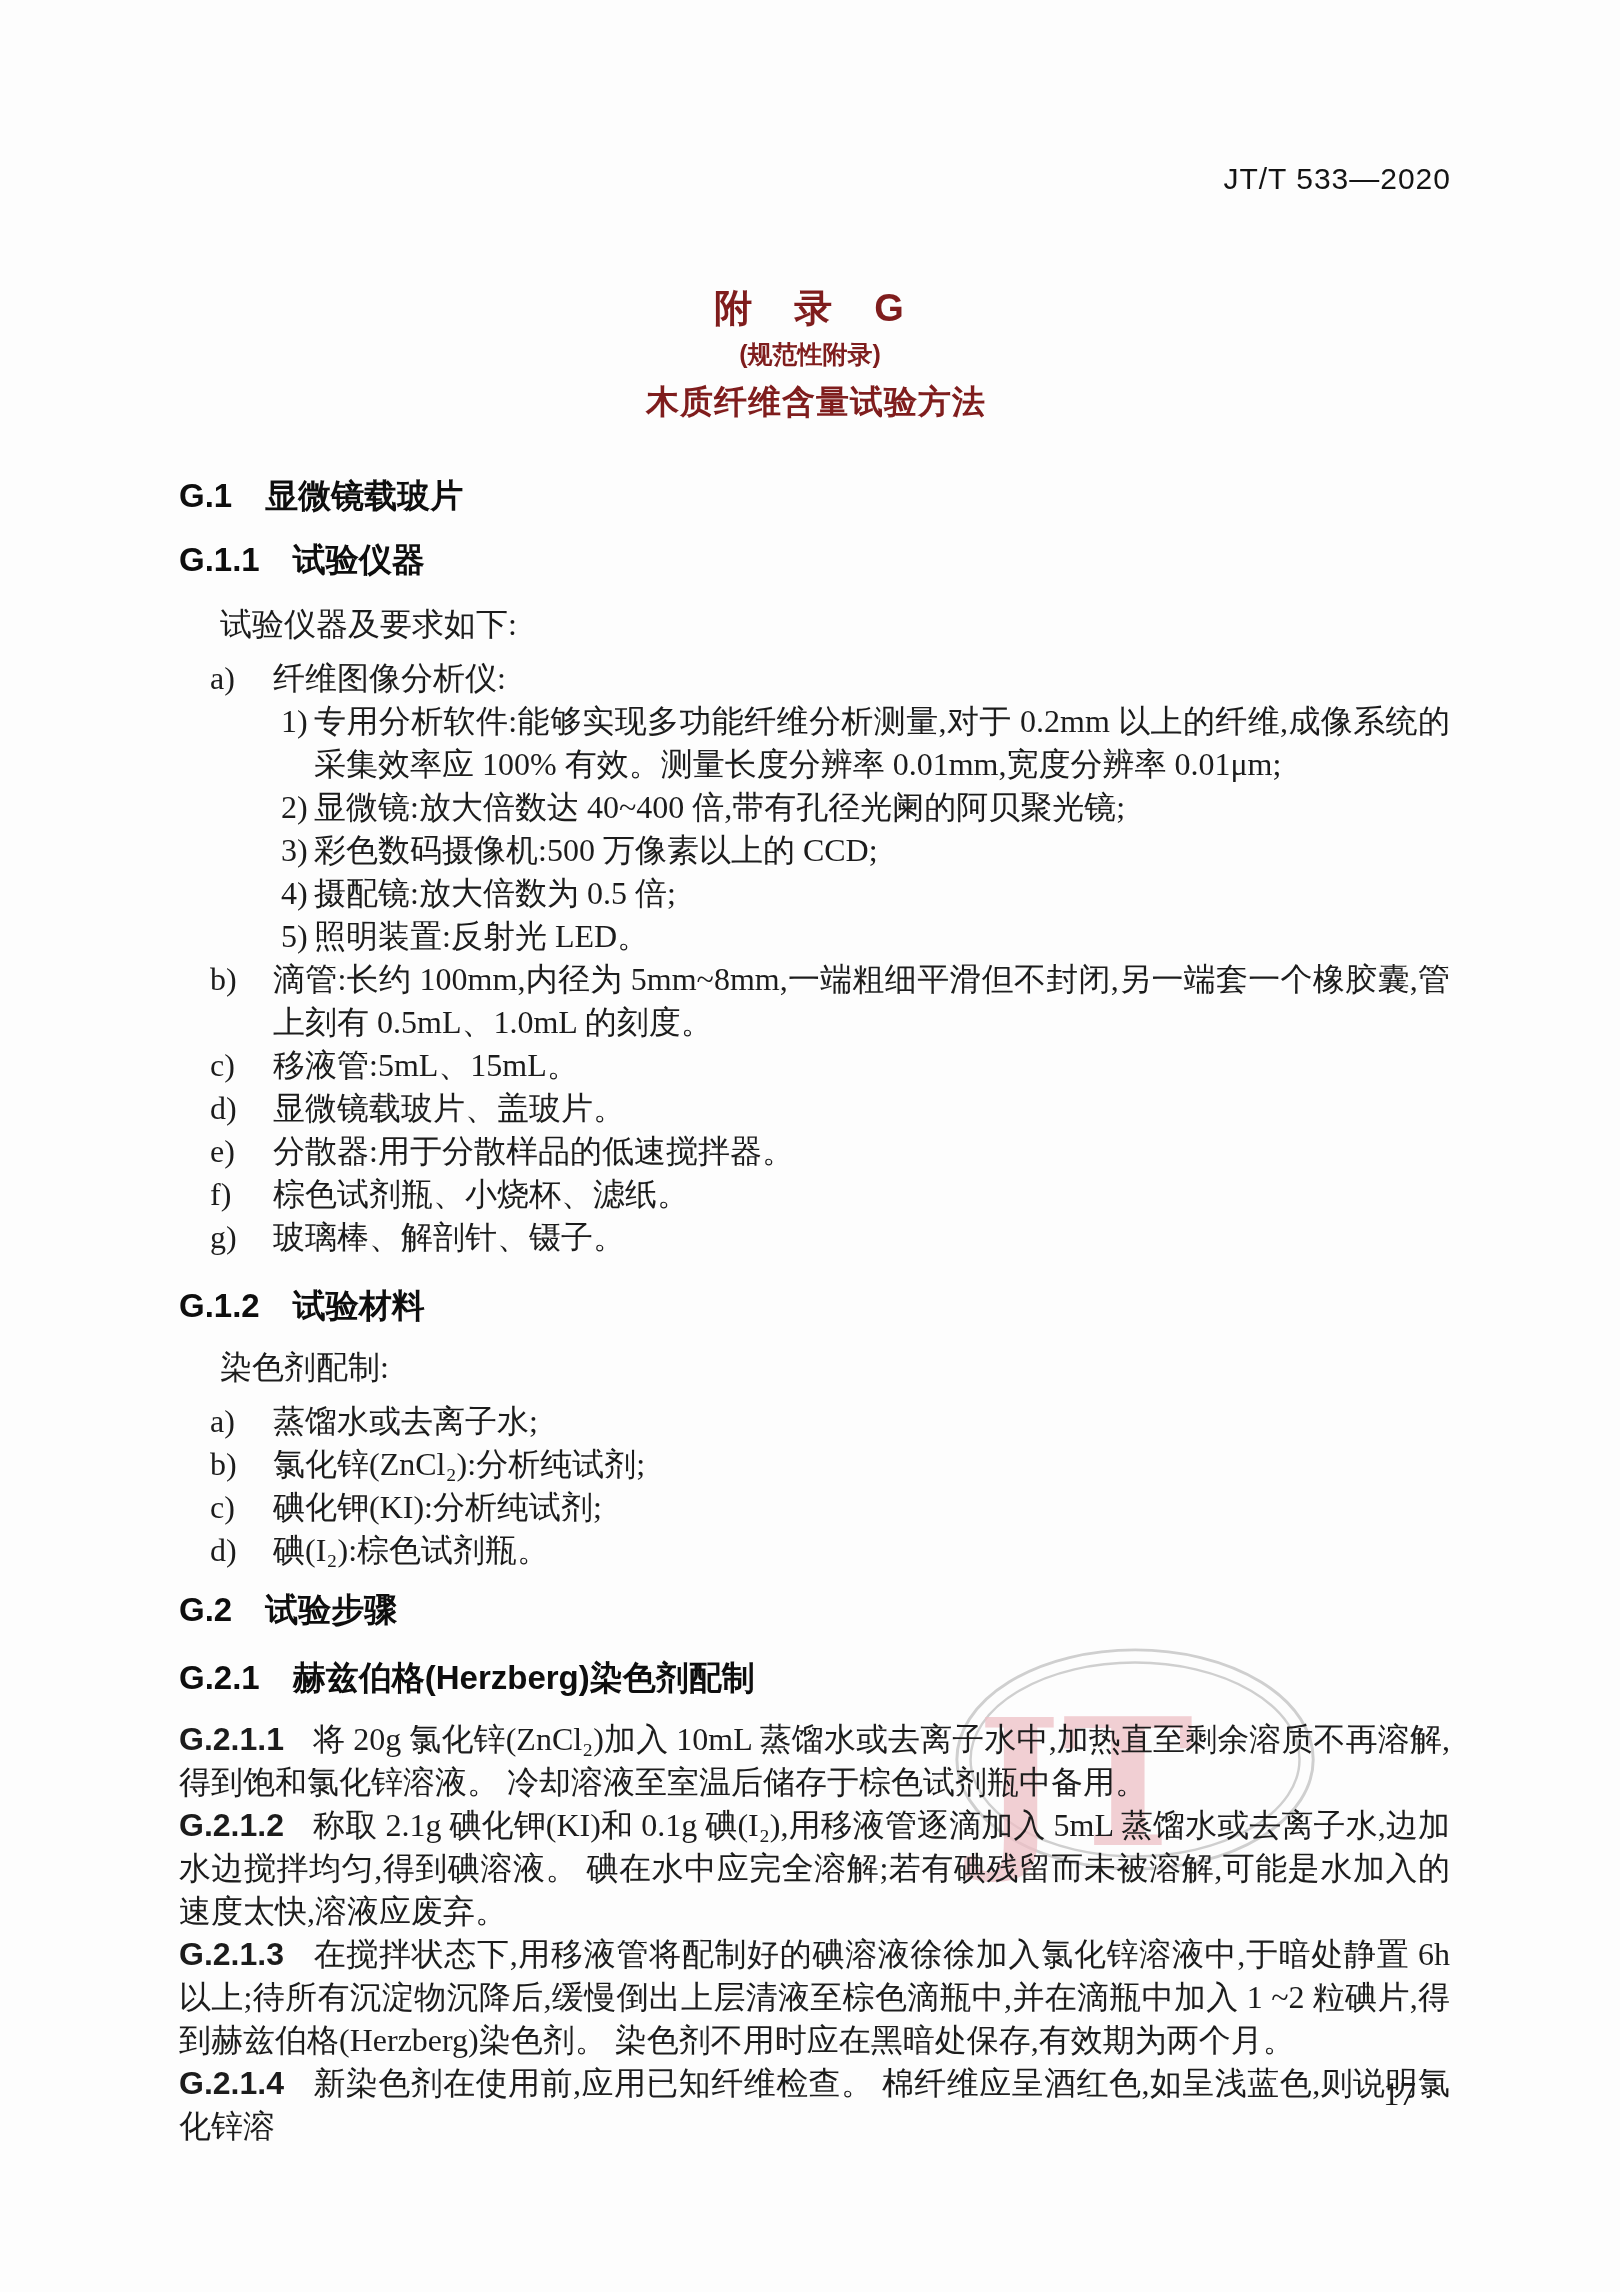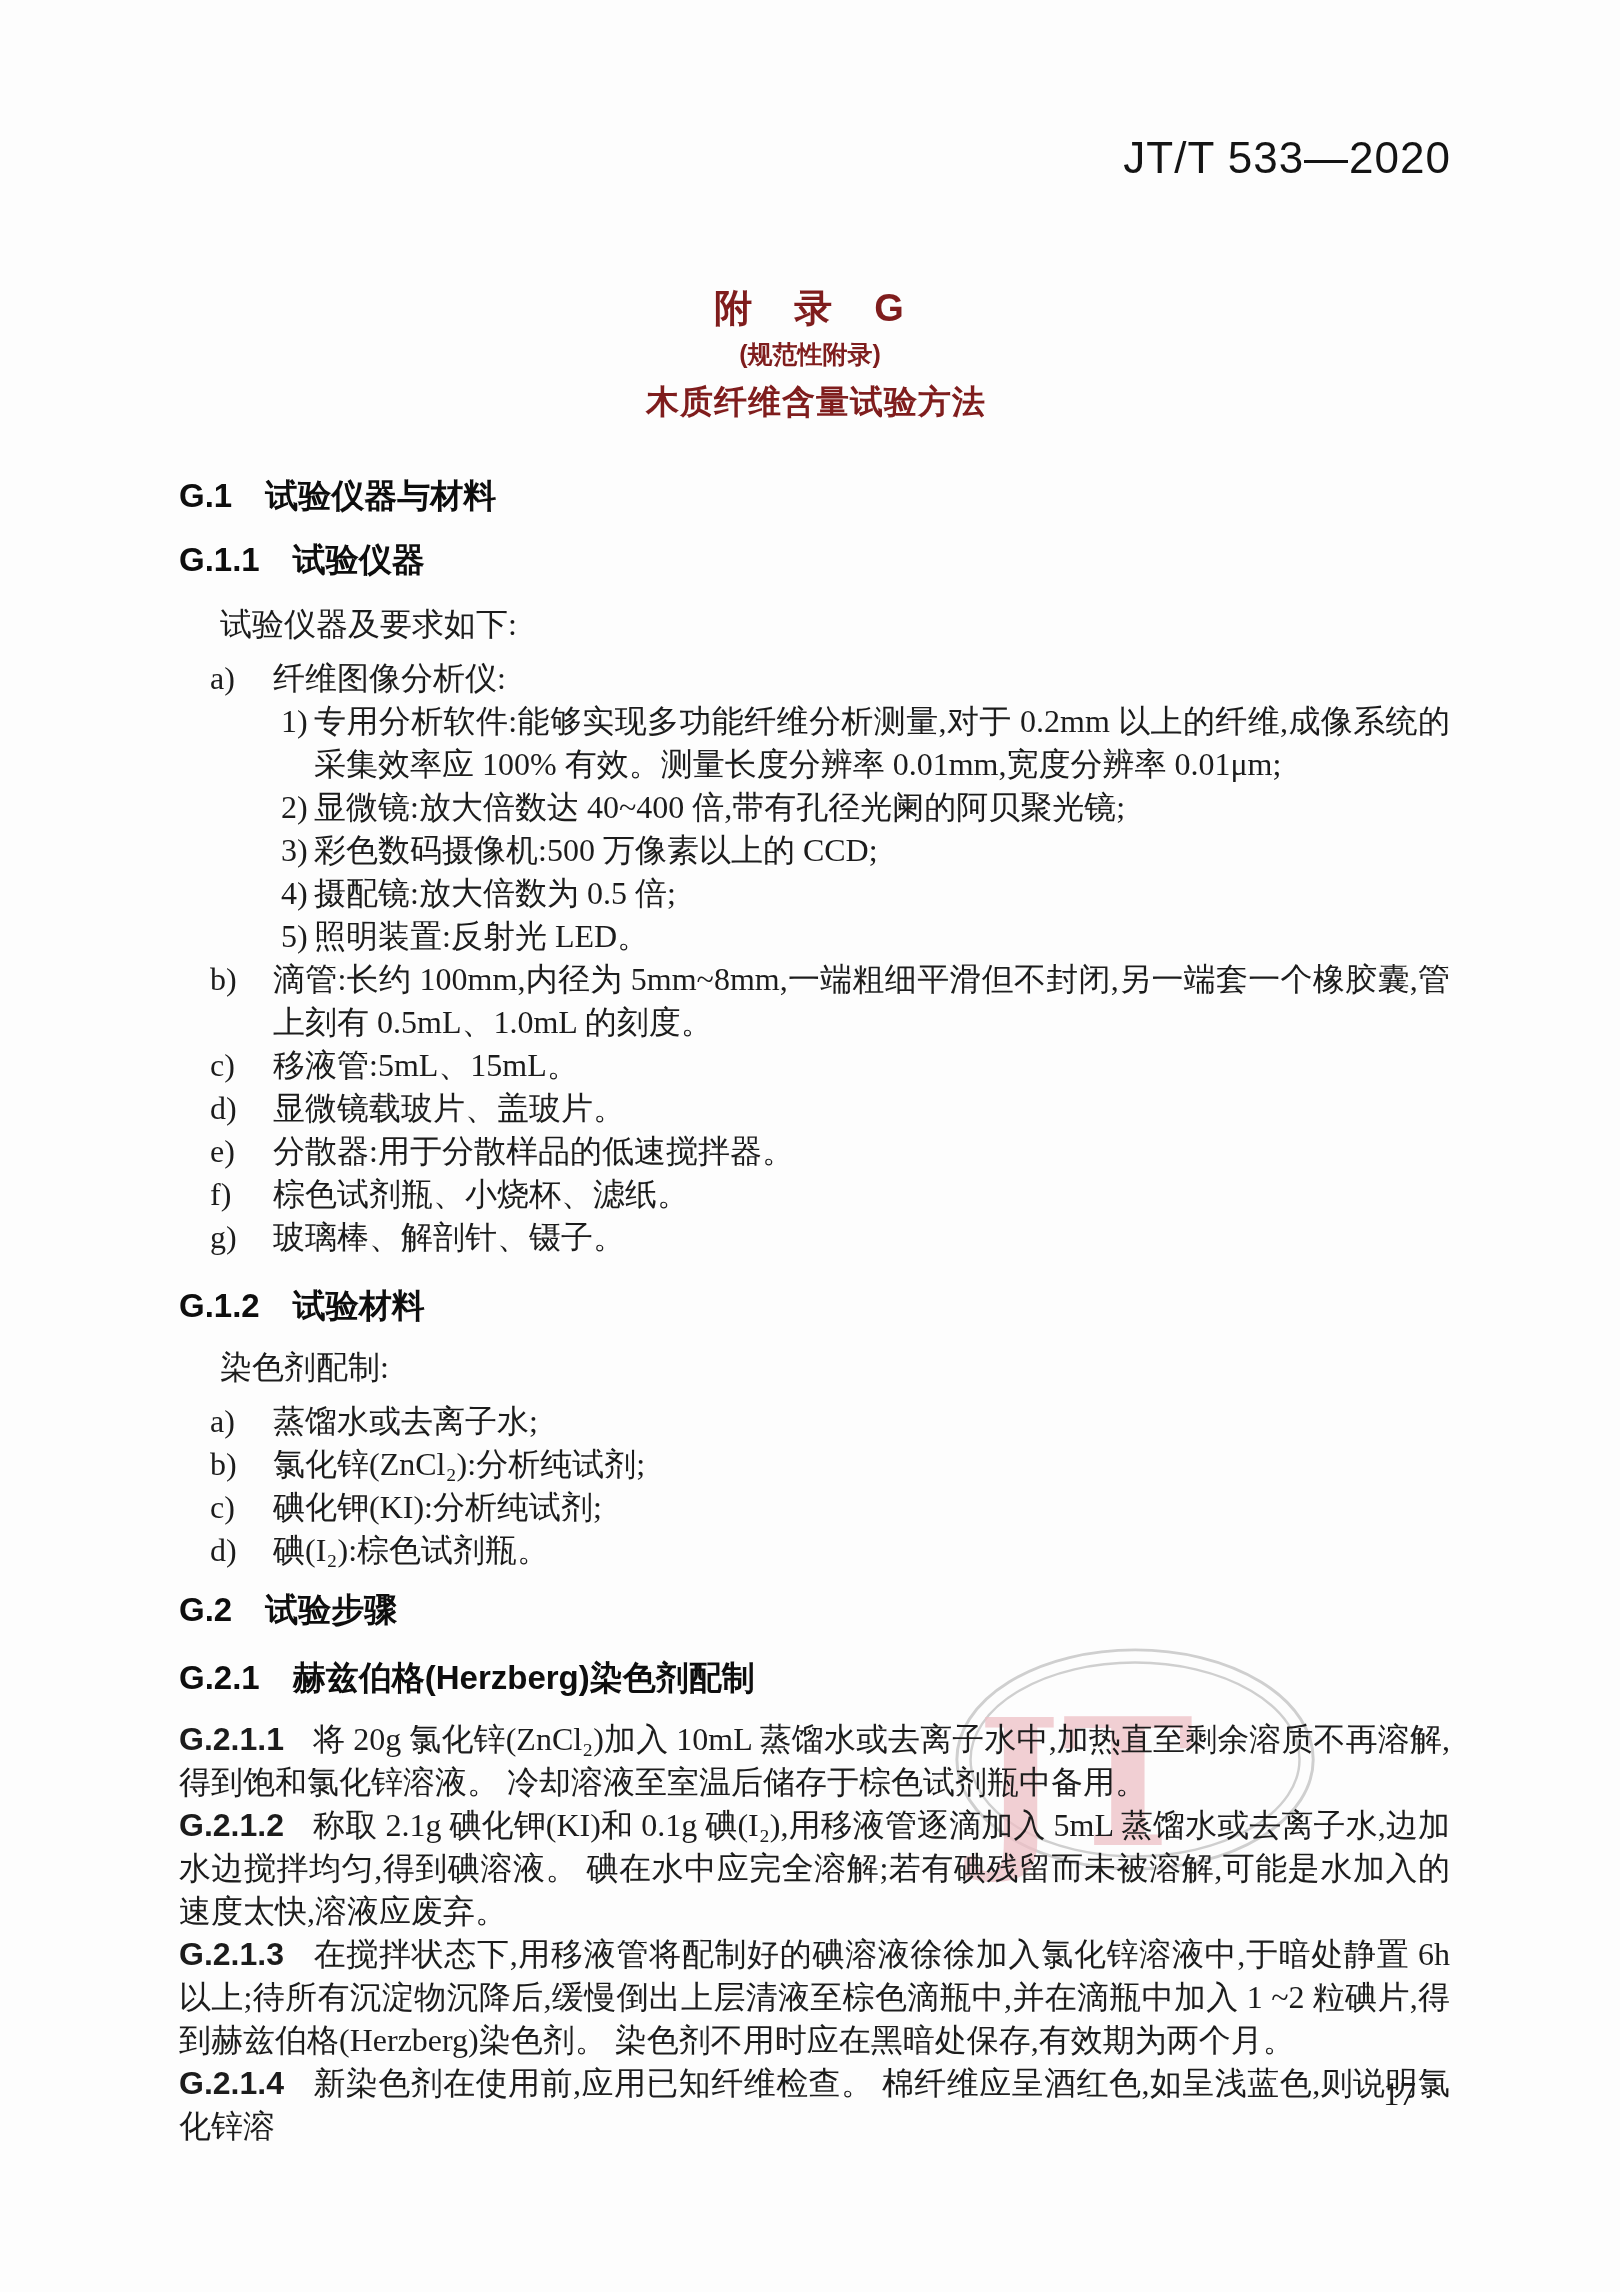--- a/index.html
+++ b/index.html
@@ -7,23 +7,23 @@
     position:relative;
     width:1620px;height:2293px;
     margin:0 auto;
     background:#fdfdfd;
     overflow:hidden;
     color:#1c1c1c;
     font-family:"Liberation Serif", serif;
   }
   
   .doc-code{
-    position:absolute;top:133px;right:169px;
+    position:absolute;top:162px;right:169px;
     font-family:"Liberation Sans", sans-serif;
-    font-size:44px;letter-spacing:1px;color:#141414;
+    font-size:30px;letter-spacing:1px;color:#141414;
   }
   
   .title-block{
     position:absolute;top:286px;left:0;right:0;
     text-align:center;
     font-family:"Liberation Sans", sans-serif;
     font-weight:bold;color:#7f1d1d;
   }
   .title-appendix{font-size:38px;line-height:45px;letter-spacing:2px;}
   .title-type{font-size:25px;line-height:47px;}
@@ -83,21 +83,21 @@
   <div class="doc-code">JT/T 533—2020</div>
 
   <div class="title-block">
     <div class="title-appendix">附　录　G</div>
     <div class="title-type">(规范性附录)</div>
     <div class="title-name">木质纤维含量试验方法</div>
   </div>
 
   <div class="body-col">
 
-    <div class="h2 first">G.1　试验仪器与材料</div>
+    <div class="h2 first">G.1　显微镜载玻片</div>
 
     <div class="h3 tight">G.1.1　试验仪器</div>
 
     <p class="intro">试验仪器及要求如下:</p>
 
     <div class="item">
       <span class="lbl">a)</span>
       <span class="txt">纤维图像分析仪:</span>
     </div>
 

